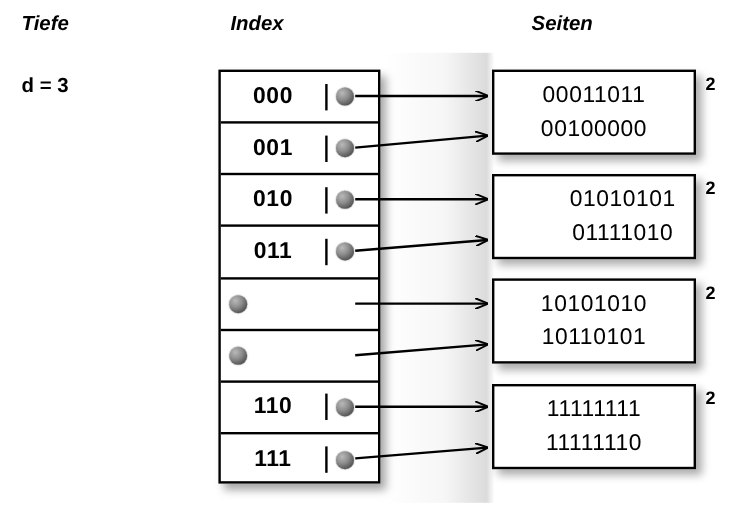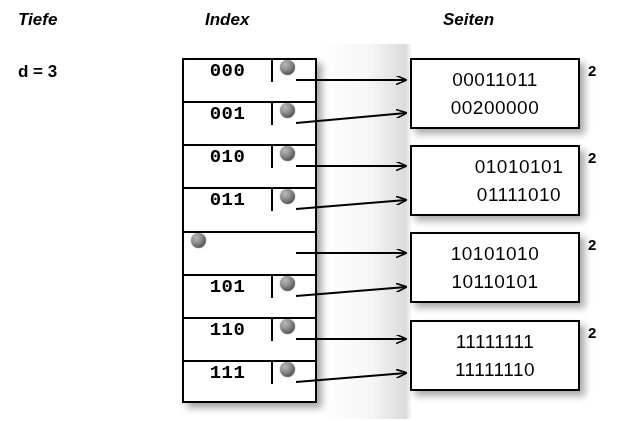--- a/index.html
+++ b/index.html
@@ -24,21 +24,21 @@
   .hdr {
     position: absolute;
     font-style: italic;
     font-weight: bold;
     font-size: 17px;
     color: #000000;
     white-space: nowrap;
     letter-spacing: 0px;
   }
   #hdr-tiefe { left: 18px;  top: 10px; }
-  #hdr-index { left: 205px; top: 10px; }
+  #hdr-index { left: 192px; top: 10px; }
   #hdr-seiten{ left: 443px; top: 10px; }
 
   #depth-value {
     position: absolute;
     left: 18px;
     top: 62px;
     font-size: 17px;
     font-weight: bold;
     color: #000000;
     white-space: nowrap;
@@ -55,22 +55,21 @@
     box-sizing: border-box;
     background: #ffffff;
     box-shadow: 5px 5px 7px rgba(0,0,0,0.35);
   }
   .index-row {
     position: relative;
     height: 43.125px;
     box-sizing: border-box;
     border-bottom: 2px solid #000000;
     display: flex;
-    align-items: flex-start;
-    font-family: Liberation Mono, monospace;
+    align-items: center;
   }
   .index-row:last-child { border-bottom: none; }
 
   .index-key {
     width: 89px;
     box-sizing: border-box;
     border-right: 2px solid #000000;
     display: flex;
     align-items: center;
     justify-content: center;
@@ -186,21 +185,20 @@
       </div>
     </div>
 
     <div class="index-row">
       <div class="index-ptr">
         <span class="ptr-dot"></span>
       </div>
     </div>
 
     <div class="index-row">
-      <div class="index-key">101</div>
       <div class="index-ptr">
         <span class="ptr-dot"></span>
       </div>
     </div>
 
     <div class="index-row">
       <div class="index-key">110</div>
       <div class="index-ptr">
         <span class="ptr-dot"></span>
       </div>
@@ -234,21 +232,21 @@
 
     <path d="M296,296 L406,287" fill="none" stroke="#000000" stroke-width="2" marker-end="url(#ah)"></path>
 
     <path d="M296,339 L406,339" fill="none" stroke="#000000" stroke-width="2" marker-end="url(#ah)"></path>
 
     <path d="M296,382 L406,373" fill="none" stroke="#000000" stroke-width="2" marker-end="url(#ah)"></path>
   </svg>
 
   <div class="page-box" style="top:58px;">
     <div class="page-line">00011011</div>
-    <div class="page-line">00200000</div>
+    <div class="page-line">00100000</div>
   </div>
   <div class="page-count" style="left:588px; top:62px;">2</div>
 
   <div class="page-box" style="top:145px;padding-left:48px;">
     <div class="page-line">01010101</div>
     <div class="page-line">01111010</div>
   </div>
   <div class="page-count" style="left:588px; top:149px;">2</div>
 
   <div class="page-box" style="top:232px;">

